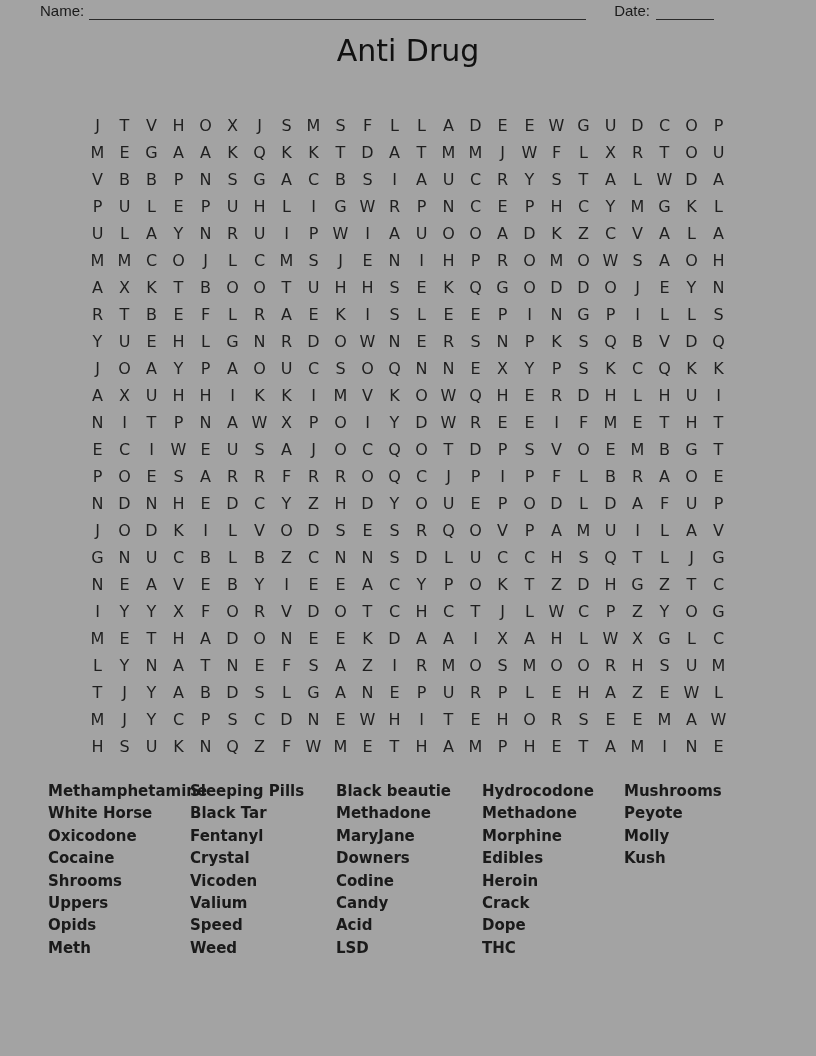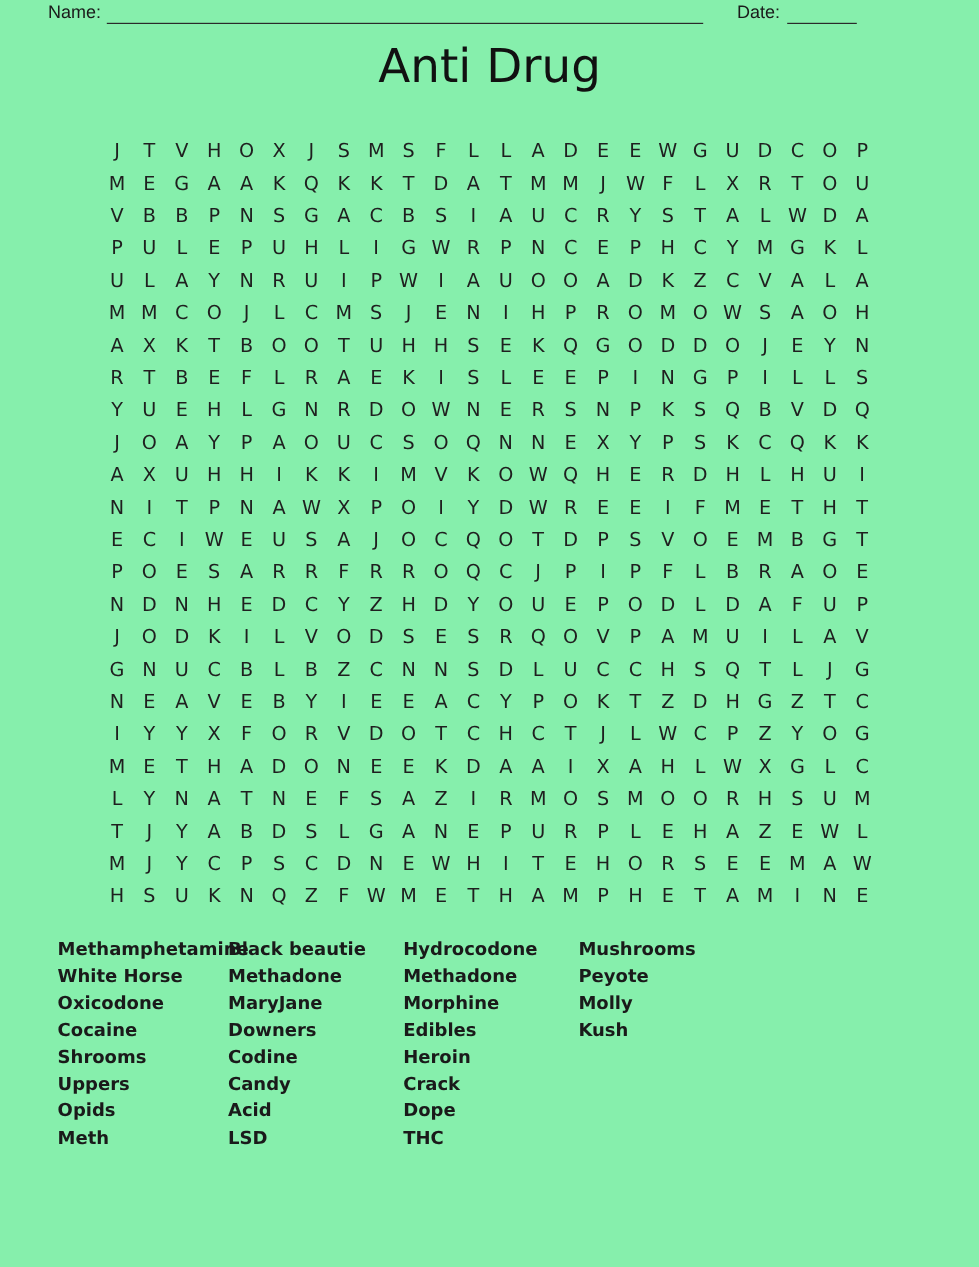--- a/index.html
+++ b/index.html
@@ -3,21 +3,21 @@
 <meta charset="utf-8">
 <style>
   html, body {
     margin: 0; padding: 0;
     background: #ffffff;
   }
   .page {
     position: relative;
     width: 816px;
     height: 1056px;
-    background: #86efac;
+    background: #a3a3a3;
     overflow: hidden;
     color: #1a1a1a;
     font-family: "DejaVu Sans", sans-serif;
   }
   
   .header {
     position: absolute;
     top: 1px; left: 40px;
     width: 702px;
     display: flex;
@@ -36,21 +36,21 @@
   .date-gap { width: 28px; }
   .date-line { width: 58px; margin-left: 6px; }
 
   
   .title {
     position: absolute;
     top: 33px; left: 0;
     width: 100%;
     margin: 0;
     text-align: center;
-    font-size: 39px;
+    font-size: 30px;
     font-weight: 500;
     letter-spacing: 0px;
     color: #111111;
   }
 
   
   .grid {
     position: absolute;
     top: 112px;
     left: 50%;
@@ -683,20 +683,30 @@
   <div class="words" id="word-list">
       <div class="wcol">
         <div class="witem">Methamphetamine</div>
         <div class="witem">White Horse</div>
         <div class="witem">Oxicodone</div>
         <div class="witem">Cocaine</div>
         <div class="witem">Shrooms</div>
         <div class="witem">Uppers</div>
         <div class="witem">Opids</div>
         <div class="witem">Meth</div>
+      </div>
+      <div class="wcol">
+        <div class="witem">Sleeping Pills</div>
+        <div class="witem">Black Tar</div>
+        <div class="witem">Fentanyl</div>
+        <div class="witem">Crystal</div>
+        <div class="witem">Vicoden</div>
+        <div class="witem">Valium</div>
+        <div class="witem">Speed</div>
+        <div class="witem">Weed</div>
       </div>
       <div class="wcol">
         <div class="witem">Black beautie</div>
         <div class="witem">Methadone</div>
         <div class="witem">MaryJane</div>
         <div class="witem">Downers</div>
         <div class="witem">Codine</div>
         <div class="witem">Candy</div>
         <div class="witem">Acid</div>
         <div class="witem">LSD</div>

